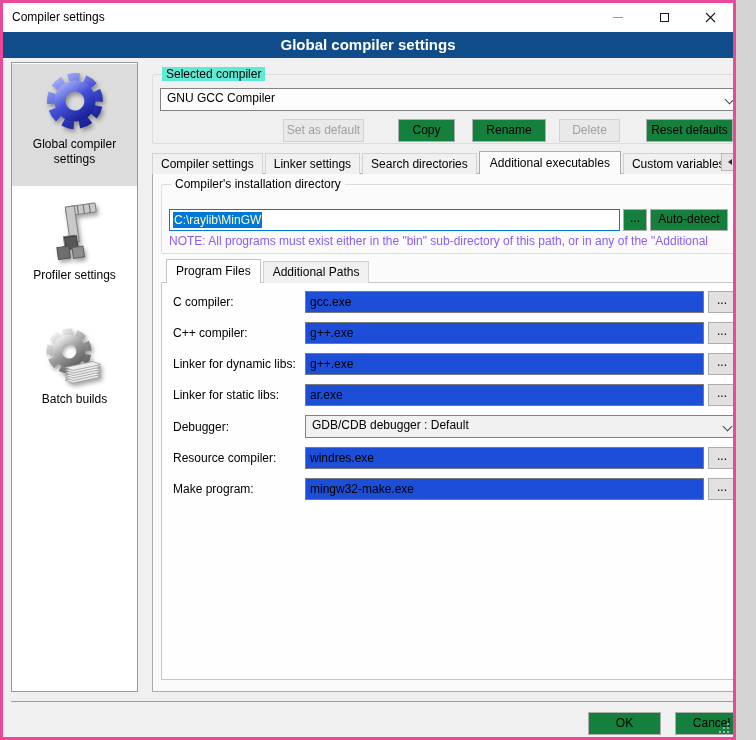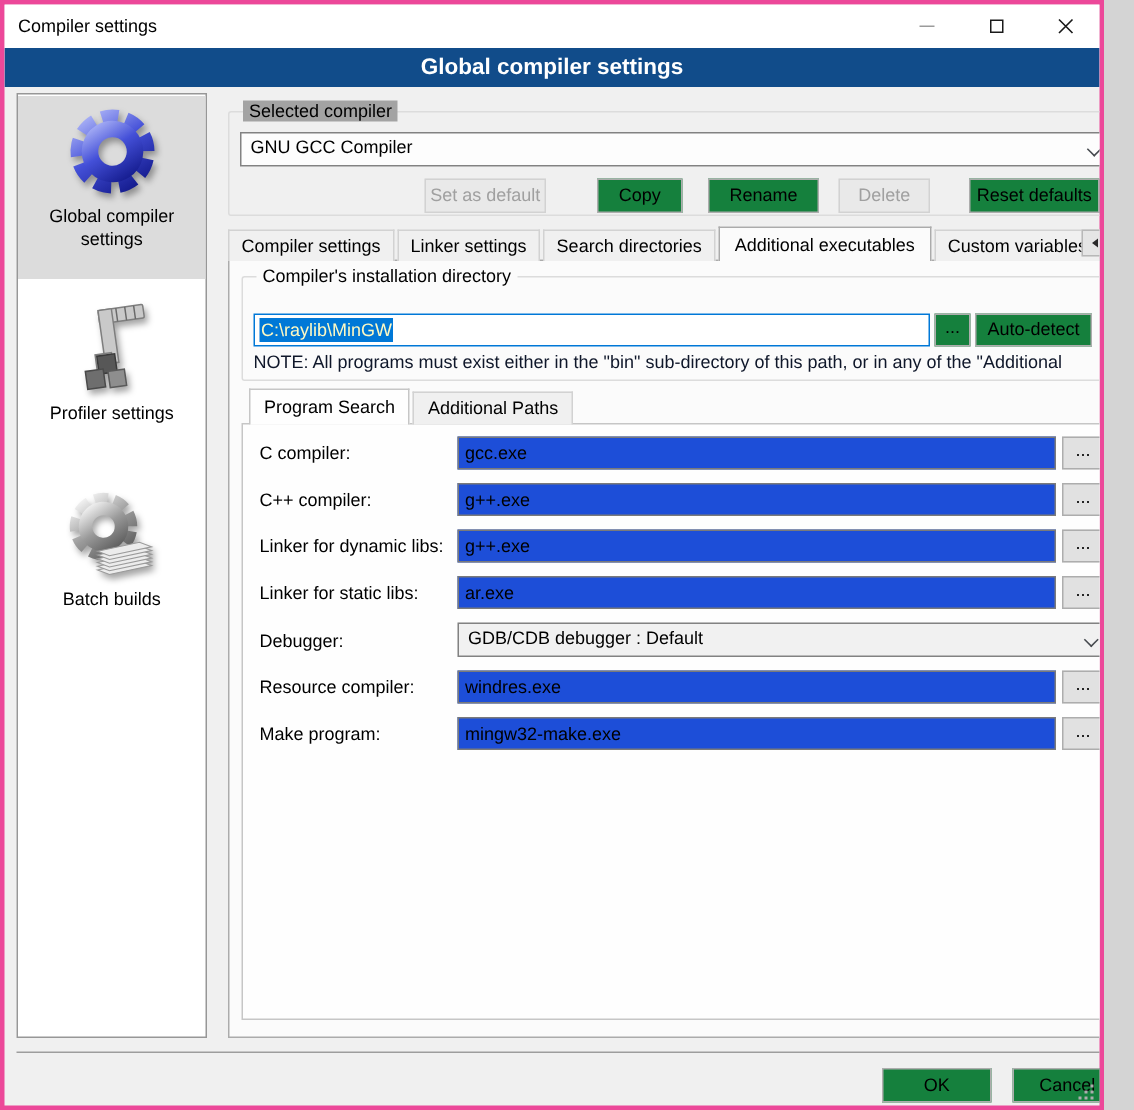--- a/index.html
+++ b/index.html
@@ -24,21 +24,21 @@
   .sidebar{position:absolute;left:8px;top:59px;width:127px;height:630px;background:#fff;border:1px solid #979797;}
   .sb-item{position:absolute;left:0;width:125px;text-align:center;cursor:default;}
   #sb-1{top:1px;height:122px;background:#DCDCDC;}
   #sb-2{top:132px;height:112px;}
   #sb-3{top:256px;height:118px;}
   .sb-icon{margin:6px auto 3px;width:64px;height:64px;}
   .sb-icon svg{filter:drop-shadow(2px 3px 2px rgba(0,0,0,.35));}
   .sb-label{line-height:15px;padding:0 4px;}
   
   .group{position:absolute;border:1px solid #DCDCDC;border-radius:2px;}
-  .group-label{position:absolute;top:-8px;left:9px;background:#a3a3a3;padding:0 4px;line-height:14px;white-space:nowrap;}
+  .group-label{position:absolute;top:-8px;left:9px;background:#5eead4;padding:0 4px;line-height:14px;white-space:nowrap;}
   #grp-compiler{left:149px;top:71px;width:599px;height:70px;}
   #grp-install{left:158px;top:181px;width:579px;height:70px;z-index:2;}
   #grp-install > .group-label{background:#FBFBFB;}
   
   .combo{background:#FDFDFD;border:1px solid #828282;position:relative;display:flex;align-items:center;padding:0 22px 4px 6px;}
   .combo .chev{position:absolute;right:9px;top:7px;width:7px;height:7px;
     border-right:1.4px solid #45494E;border-bottom:1.4px solid #45494E;transform:rotate(45deg);}
   #combo-compiler{position:absolute;left:157px;top:85px;width:583px;height:23px;z-index:2;}
   
   .btn{position:absolute;height:23px;background:#15803d;border:1px solid #ADADAD;
@@ -62,21 +62,21 @@
   .tri-left{width:0;height:0;border-top:3.5px solid transparent;border-bottom:3.5px solid transparent;border-right:4.5px solid #2A2A2A;}
   .tri-right{width:0;height:0;border-top:3.5px solid transparent;border-bottom:3.5px solid transparent;border-left:4.5px solid #2A2A2A;}
   
   #page{position:absolute;left:149px;top:170px;width:598px;height:519px;background:#FBFBFB;border:1px solid #ABABAB;z-index:1;}
   
   #path-field{position:absolute;left:166px;top:206px;width:451px;height:22px;background:#fff;
     border:1px solid #0078D7;display:flex;align-items:center;padding-left:3px;z-index:2;}
   #path-field .seltext{background:#0078D7;color:#fef9c3;padding:1px 1px;}
   #btn-browse-path{left:620px;top:206px;width:24px;height:22px;z-index:2;line-height:16px;}
   #btn-autodetect{left:647px;top:206px;width:78px;height:22px;z-index:2;line-height:19px;}
-  #note{position:absolute;left:166px;top:231px;width:566px;height:15px;color:#0f172a;
+  #note{position:absolute;left:166px;top:231px;width:566px;height:15px;color:#8b5cf6;
     white-space:nowrap;overflow:hidden;z-index:2;}
   
   #innerstrip{position:absolute;left:163px;top:256px;height:24px;display:flex;align-items:flex-end;z-index:3;}
   .itab{height:22px;line-height:21px;padding:0 9px;background:#F0F0F0;border:1px solid #D2D2D2;border-bottom:none;margin-right:2px;white-space:nowrap;}
   .itab.active{height:24px;line-height:23px;background:#FEFEFE;border-color:#C6C6C6;position:relative;}
   .itab.active::after{content:"";position:absolute;left:0;right:0;bottom:-1px;height:1px;background:#FEFEFE;}
   #ipage{position:absolute;left:158px;top:279px;width:579px;height:398px;background:#FEFEFE;border:1px solid #C6C6C6;z-index:1;}
   
   .row-label{position:absolute;left:170px;width:131px;height:22px;line-height:22px;z-index:2;}
   .field{position:absolute;left:302px;width:399px;height:22px;background:#1d4ed8;border:1px solid #7A7A7A;
@@ -217,21 +217,21 @@
     <span class="group-label">Compiler's installation directory</span>
   </div>
   <div id="path-field">
     <span class="seltext">C:\raylib\MinGW</span>
   </div>
   <div class="btn" id="btn-browse-path">...</div>
   <div class="btn" id="btn-autodetect">Auto-detect</div>
   <div id="note">NOTE: All programs must exist either in the "bin" sub-directory of this path, or in any of the "Additional</div>
 
   <div id="innerstrip">
-    <div class="itab active">Program Search</div>
+    <div class="itab active">Program Files</div>
     <div class="itab">Additional Paths</div>
   </div>
   <div id="ipage"></div>
 
   <div class="row-label" style="top:288px">C compiler:</div>
   <div class="field" style="top:288px">gcc.exe</div>
   <div class="browse" style="top:288px">...</div>
 
   <div class="row-label" style="top:319px">C++ compiler:</div>
   <div class="field" style="top:319px">g++.exe</div>

